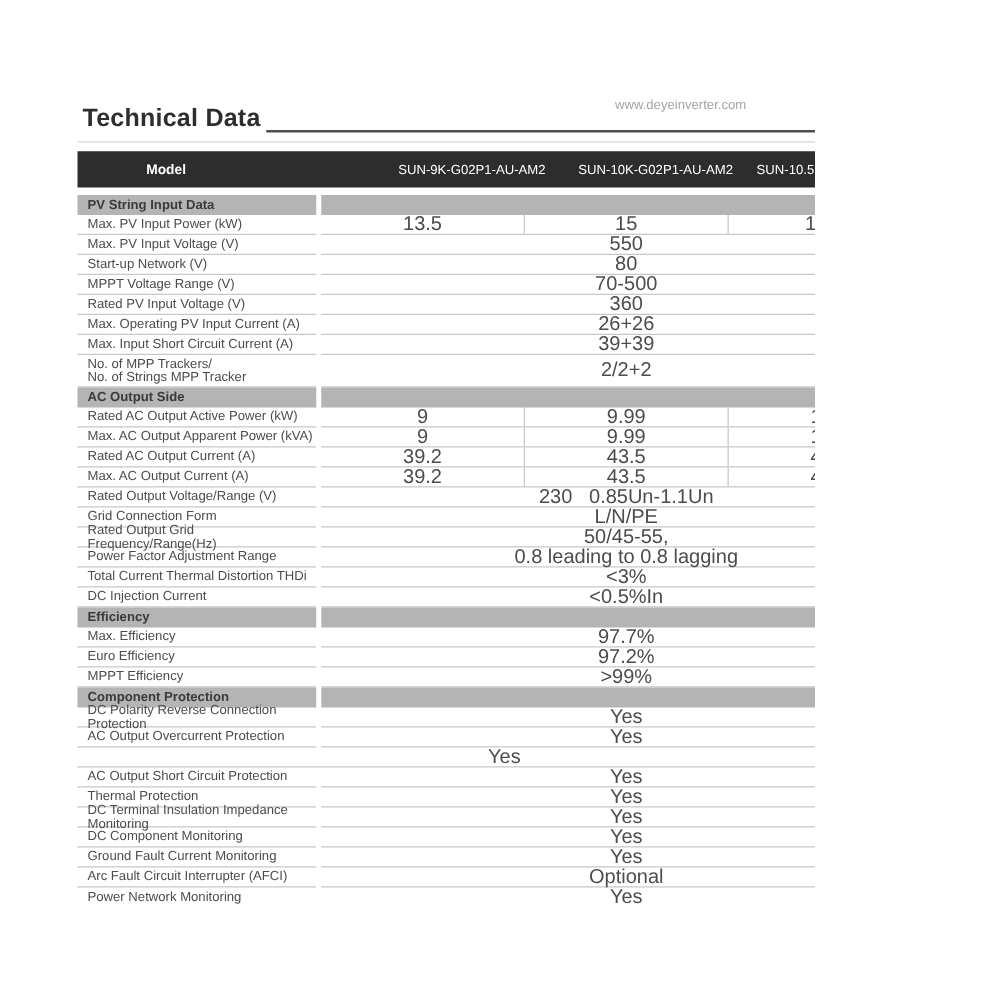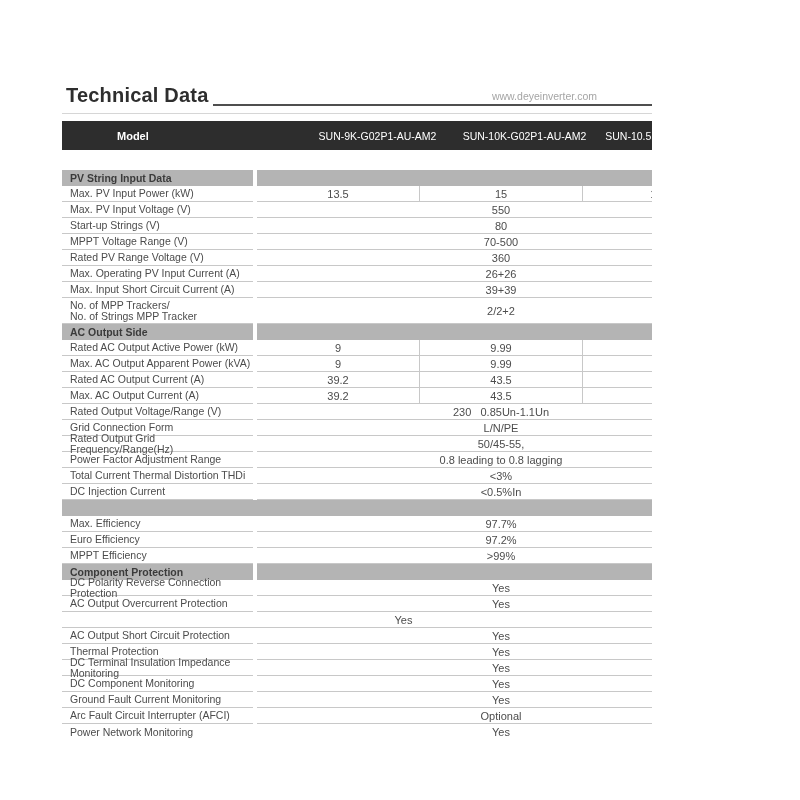--- a/index.html
+++ b/index.html
@@ -9,44 +9,44 @@
     font-family:"Liberation Sans", sans-serif; overflow:hidden;
   }
   .page-title {
     position:absolute; left:66px; top:84px;
     font-size:20px; font-weight:bold; color:#2e2e2e; letter-spacing:0.2px;
   }
   .title-rule {
     position:absolute; left:213px; top:104px; width:532px; height:2px; background:#4f4f4f;
   }
   .website {
-    position:absolute; right:55px; top:90px;
+    position:absolute; right:55px; top:78px;
     font-size:10.5px; color:#a5a5a5;
   }
   .spec-table { position:absolute; left:62px; top:113px; width:683px; }
   .topline { height:1px; background:#d6d6d6; margin-bottom:7px; }
   .model-row {
     display:flex; height:29px; background:#2d2d2d; color:#ffffff; align-items:center;padding-left:47px;
   }
   .model-label { flex:0 0 195px; padding-left:8px; font-weight:bold; font-size:11px; }
   .model-col { flex:1; text-align:center; font-size:10.5px; }
-  .tbody { margin-top:20px; }
+  .tbody { margin-top:6px; }
   .row { display:flex; height:16px; }
   .row.tall { height:26px; }
   .cell-label {
     flex:0 0 191px; margin-right:4px; padding-left:8px;
     display:flex; align-items:center;
     font-size:10.5px; color:#4c4c4c;
     border-bottom:1px solid #c8c8c8;
     white-space:pre-line; line-height:11px;
   }
   .vals { flex:1; display:flex; border-bottom:1px solid #c8c8c8; }
   .val {
     flex:1; display:flex; align-items:center; justify-content:center;
-    font-size:11px; color:#4c4c4c; white-space:pre;text-align:center;
+    font-size:16px; color:#4c4c4c; white-space:pre;text-align:center;
   }
   .val + .val { border-left:1px solid #c8c8c8; }
   .row.sec .cell-label, .row.sec .vals { border-bottom:none; }
   .sec-label {
     background:#b4b4b4; font-weight:bold; color:#3b3b3b;
   }
   .sec-rest { background:#b4b4b4; }
   .row.noline .cell-label, .row.noline .vals { border-bottom:none; }
 </style>
 </head>
@@ -81,33 +81,33 @@
             <div class="val">15.75</div>
           </div>
         </div>
         <div class="row">
           <div class="cell-label">Max. PV Input Voltage (V)</div>
           <div class="vals">
             <div class="val">550</div>
           </div>
         </div>
         <div class="row">
-          <div class="cell-label">Start-up Strings (V)</div>
+          <div class="cell-label">Start-up Network (V)</div>
           <div class="vals">
             <div class="val">80</div>
           </div>
         </div>
         <div class="row">
           <div class="cell-label">MPPT Voltage Range (V)</div>
           <div class="vals">
             <div class="val">70-500</div>
           </div>
         </div>
         <div class="row">
-          <div class="cell-label">Rated PV Range Voltage (V)</div>
+          <div class="cell-label">Rated PV Input Voltage (V)</div>
           <div class="vals">
             <div class="val">360</div>
           </div>
         </div>
         <div class="row">
           <div class="cell-label">Max. Operating PV Input Current (A)</div>
           <div class="vals">
             <div class="val">26+26</div>
           </div>
         </div>
@@ -190,20 +190,21 @@
             <div class="val">&lt;3%</div>
           </div>
         </div>
         <div class="row">
           <div class="cell-label">DC Injection Current</div>
           <div class="vals">
             <div class="val">&lt;0.5%In</div>
           </div>
         </div>
         <div class="row sec">
+          <div class="cell-label sec-label">Efficiency</div>
           <div class="vals sec-rest"></div>
         </div>
         <div class="row">
           <div class="cell-label">Max. Efficiency</div>
           <div class="vals">
             <div class="val">97.7%</div>
           </div>
         </div>
         <div class="row">
           <div class="cell-label">Euro Efficiency</div>

